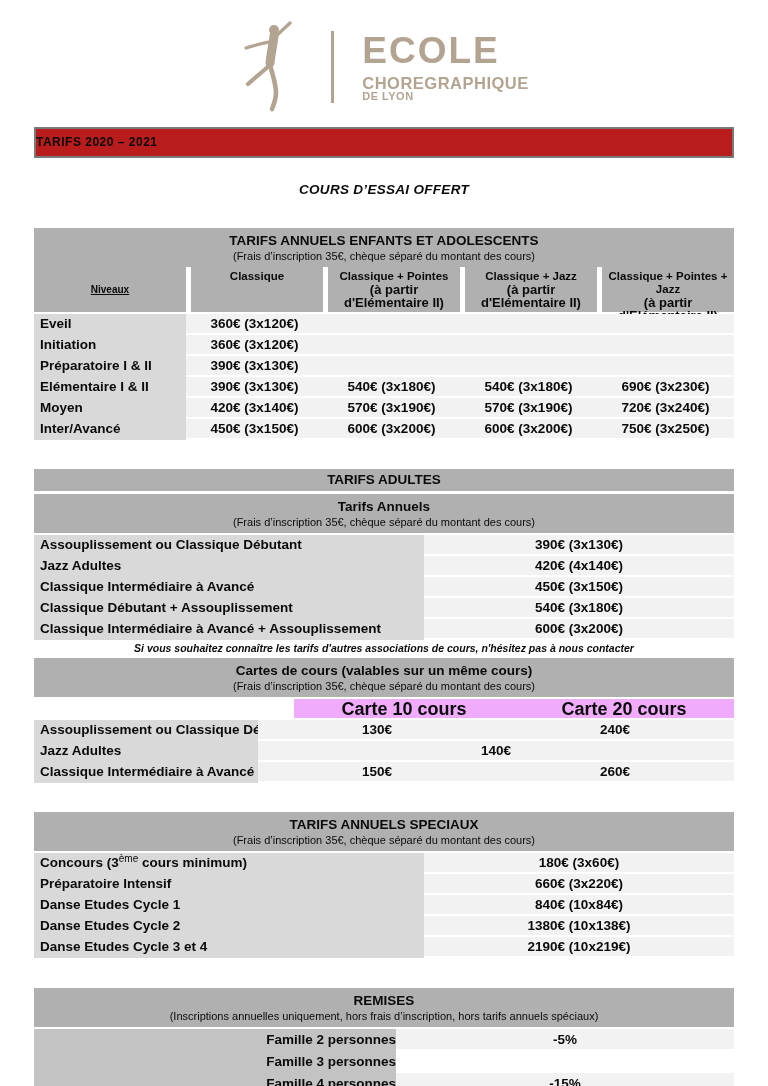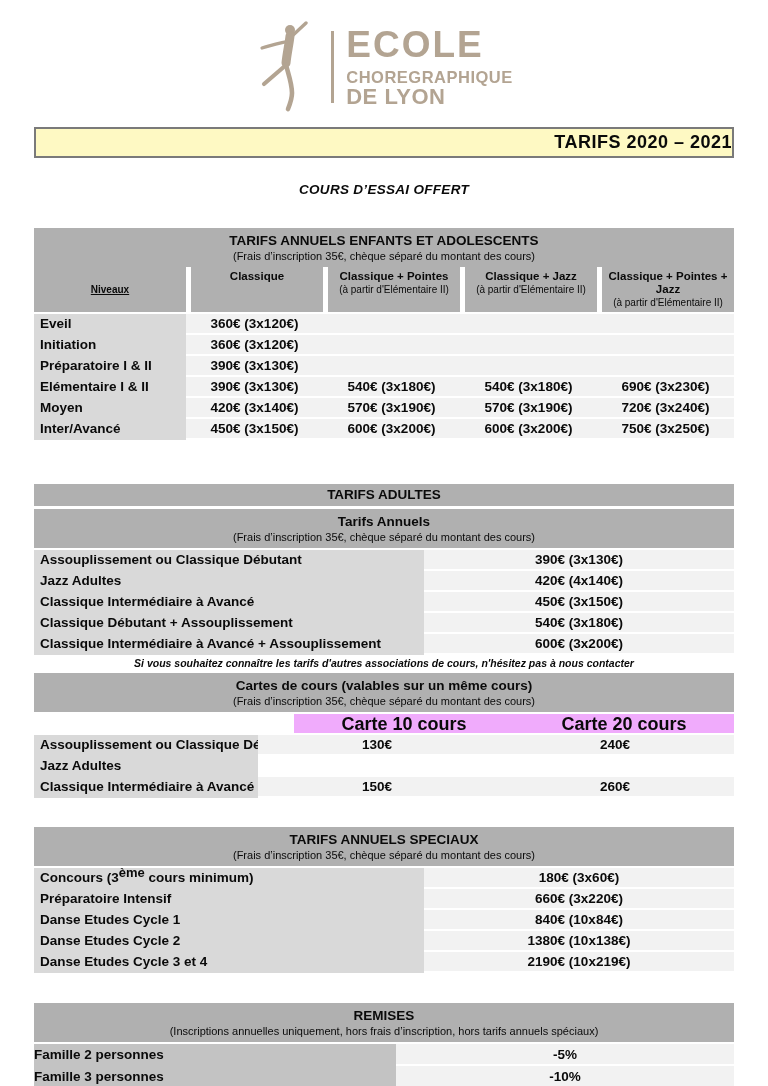--- a/index.html
+++ b/index.html
@@ -4,77 +4,77 @@
 <style>
   * { margin:0; padding:0; box-sizing:border-box; }
   body { background:#888; font-family:"Liberation Sans", sans-serif; }
   .page {
     position:relative; width:768px; height:1086px; background:#ffffff;
     margin:0 auto; color:#0a0a0a; overflow:hidden;
   }
   .content { width:700px; margin-left:34px; }
 
   
-  .logo { display:flex; justify-content:center; align-items:center; gap:12px; padding-top:22px; height:112px; }
+  .logo { display:flex; justify-content:center; align-items:center; gap:28px; padding-top:22px; height:112px; }
   .logo-divider { width:3px; height:72px; background:#b3a492; }
   .logo-text { color:#b3a492; font-weight:bold; line-height:1; }
   .logo-l1 { font-size:37px; letter-spacing:2px; }
   .logo-l2 { font-size:16.5px; letter-spacing:0.5px; margin-top:6px; }
-  .logo-l3 { font-size:22px; letter-spacing:0.5px; }
+  .logo-l3 { font-size:11px; letter-spacing:0.5px; }
 
   
   .title-box {
     width:700px; height:31px; margin:15px 0 0 34px;
-    background:#fef9c3; border:2px solid #7a7a7a;
-    text-align:right; line-height:26px; font-size:18px; font-weight:bold; letter-spacing:0.5px;
+    background:#b91c1c; border:2px solid #7a7a7a;
+    text-align:left; line-height:26px; font-size:12px; font-weight:bold; letter-spacing:0.5px;
   }
   .essai { margin-top:24px; text-align:center; font-size:13.5px; font-weight:bold; font-style:italic; letter-spacing:0.3px; }
 
   
   .bar { background:#b0b0b0; text-align:center; }
   .bar-title { font-size:13.5px; font-weight:bold; line-height:17px; padding-top:4px; }
   .bar-sub { font-size:11px; font-weight:500; line-height:15px; padding-bottom:3px; }
   .bar-single { background:#b0b0b0; text-align:center; height:22px; line-height:22px; font-size:13.5px; font-weight:bold; }
 
   .row { display:flex; height:21px; }
   .cell { font-size:13.5px; font-weight:bold; line-height:20px; white-space:nowrap; overflow:hidden; }
   .lbl { background:#d9d9d9; padding-left:6px; text-align:left; }
   .val { background:#f2f2f2; text-align:center; box-shadow: inset 0 -2px 0 0 #ffffff; }
 
   
   .hrow { display:flex; gap:5px; margin-bottom:2px; }
   .hcell { background:#b0b0b0; height:45px; text-align:center; }
   .h-niveaux { width:152px; display:flex; align-items:center; justify-content:center; font-size:10px; font-weight:bold;text-decoration:underline; }
   .h-col { flex:1 1 0; padding-top:3px; }
   .h-col .h-label { font-size:11.5px; font-weight:bold; line-height:13px; }
-  .h-col .h-sub { font-size:10px; font-weight:400; line-height:13px; }
+  .h-col .h-sub { font-size:13px; font-weight:700; line-height:13px; }
   .enf-lbl { width:152px; }
   .enf-val { flex:1 1 0; }
 
   
   .ad-lbl { width:390px; }
   .ad-val { flex:1 1 0; }
   .note { margin-top:1px; text-align:center; font-size:10.5px; font-weight:bold; font-style:italic; line-height:15px; }
 
   
   .ct-lbl { width:224px; }
   .ct-val { flex:1 1 0; }
   .ct-hspacer { width:260px; background:transparent; }
   .ct-hcell { flex:1 1 0; background:#f0abfc; text-align:center; font-size:18px; font-weight:bold; line-height:21px; box-shadow: inset 0 -2px 0 0 #ffffff; }
 
   
-  .rm-lbl { width:362px; background:#c3c3c3; text-align:left; }
+  .rm-lbl { width:362px; background:#c3c3c3; text-align:right; }
   .rm-val { flex:1 1 0; }
   .row-rm { height:22px; }
   .row-rm .cell { line-height:21px; }
 
-  sup.ord { font-size:13px; font-weight:bold; vertical-align:super; line-height:0; }
+  sup.ord { font-size:10px; font-weight:normal; vertical-align:super; line-height:0; }
 
   .mt-enf { margin-top:31px; }
-  .mt-adl { margin-top:44px; }
+  .mt-adl { margin-top:29px; }
   .mt-spe { margin-top:29px; }
   .mt-rem { margin-top:30px; }
 </style>
 </head>
 <body>
 
 <div class="page">
 
   <header class="logo">
     <svg width="64" height="92" viewBox="0 0 64 92" fill="none" stroke="#b3a492" stroke-linecap="round" stroke-linejoin="round">
@@ -205,20 +205,21 @@
       <div class="ct-hcell">Carte 10 cours</div>
       <div class="ct-hcell">Carte 20 cours</div>
     </div>
     <div class="row">
       <div class="cell lbl ct-lbl">Assouplissement ou Classique Déb.</div>
       <div class="cell val ct-val">130€</div>
       <div class="cell val ct-val">240€</div>
     </div>
     <div class="row">
       <div class="cell lbl ct-lbl">Jazz Adultes</div>
+      <div class="cell val ct-val">140€</div>
     </div>
     <div class="row">
       <div class="cell lbl ct-lbl">Classique Intermédiaire à Avancé</div>
       <div class="cell val ct-val">150€</div>
       <div class="cell val ct-val">260€</div>
     </div>
   </section>
 
   <section class="content mt-spe">
     <div class="bar">
@@ -253,21 +254,20 @@
       <div class="bar-title">REMISES</div>
       <div class="bar-sub">(Inscriptions annuelles uniquement, hors frais d’inscription, hors tarifs annuels spéciaux)</div>
     </div>
     <div style="height:2px;"></div>
     <div class="row row-rm">
       <div class="cell rm-lbl">Famille 2 personnes</div>
       <div class="cell val rm-val">-5%</div>
     </div>
     <div class="row row-rm">
       <div class="cell rm-lbl">Famille 3 personnes</div>
-      <div class="cell val rm-val">-10%</div>
     </div>
     <div class="row row-rm">
       <div class="cell rm-lbl">Famille 4 personnes</div>
       <div class="cell val rm-val">-15%</div>
     </div>
   </section>
 
 </div>
 
 </body></html>

